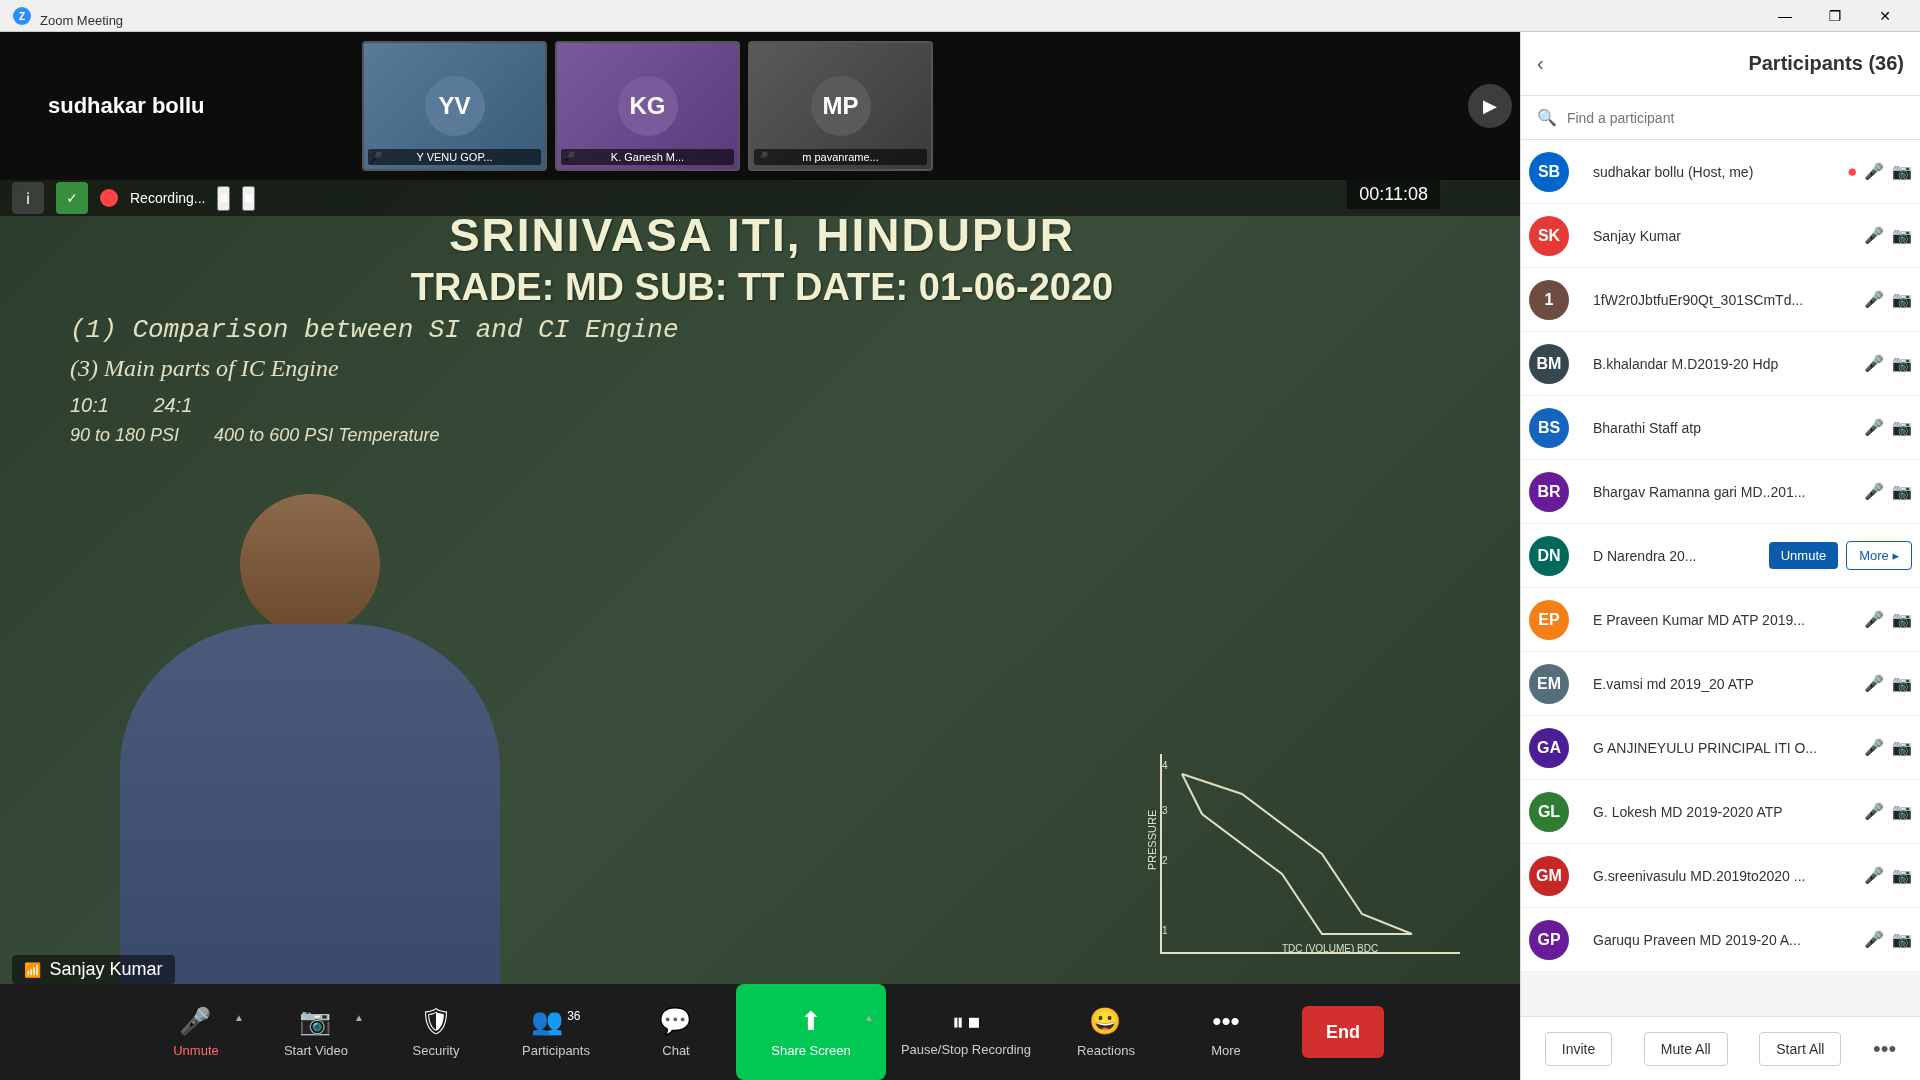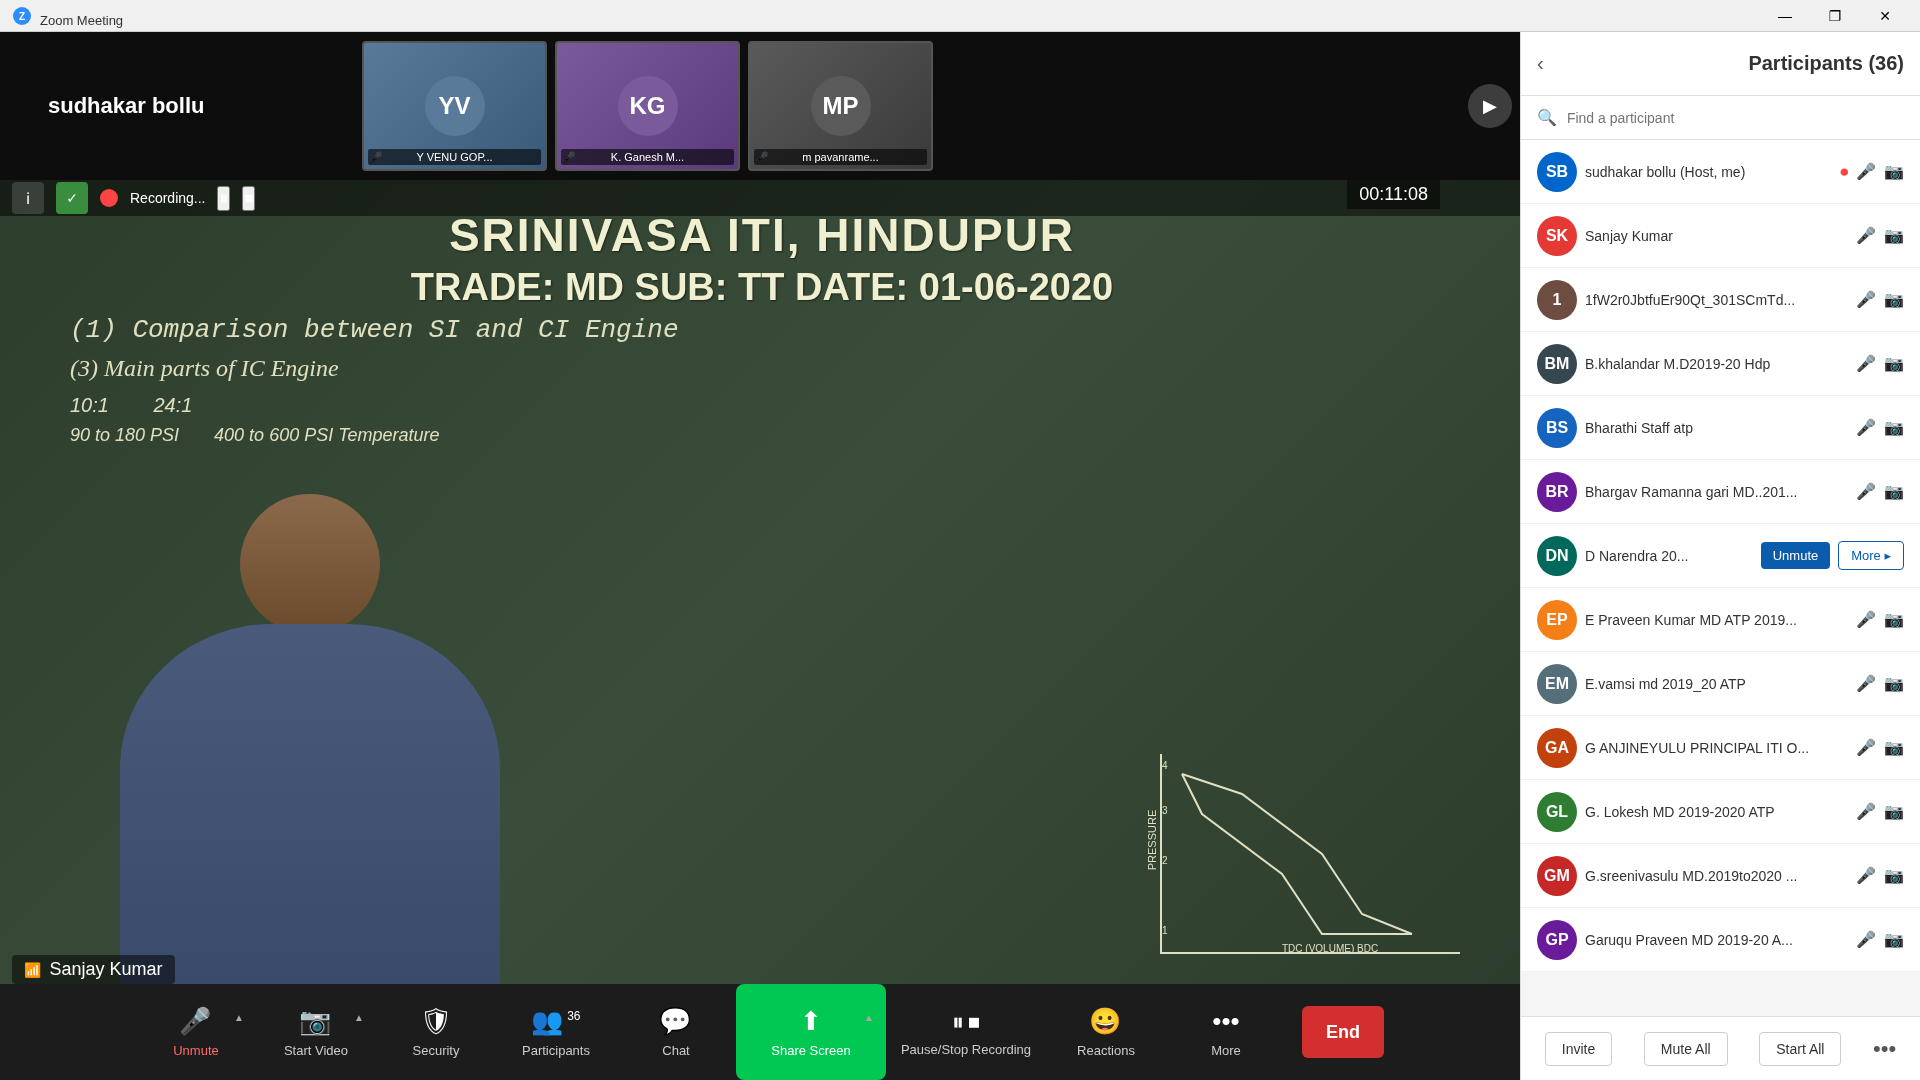--- a/index.html
+++ b/index.html
@@ -147,21 +147,21 @@
       display: flex; align-items: center; padding: 0 16px; gap: 10px;
     }
     .search-box input {
       flex: 1; border: none; outline: none; font-size: 14px; color: #555;
     }
     .search-icon { color: #aaa; font-size: 16px; }
 
     
     .participants-list { flex: 1; overflow-y: auto; background: #f5f5f5; }
     .participant-item {
-      height: 64px; background: white; display: flex; align-items: center; padding: 0 16px; gap: 8px;
+      height: 64px; background: white; display: flex; align-items: center; padding: 0 8px; gap: 24px;
       border-bottom: 1px solid #f0f0f0; cursor: pointer;
     }
     .avatar {
       width: 40px; height: 40px; border-radius: 50%; display: flex; align-items: center; justify-content: center;
       font-size: 16px; font-weight: 700; color: white; flex-shrink: 0;
     }
     .participant-name { flex: 1; font-size: 14px; color: #333; }
     .participant-controls { display: flex; gap: 8px; align-items: center; }
     .p-icon { font-size: 16px; color: #aaa; cursor: pointer; }
     .p-icon.muted { color: #ff4444; }
@@ -426,21 +426,21 @@
       <div class="participant-item">
         <div class="avatar" style="background:#546e7a;">EM</div>
         <span class="participant-name">E.vamsi md 2019_20 ATP</span>
         <div class="participant-controls">
           <span class="p-icon muted">🎤</span>
           <span class="p-icon">📷</span>
         </div>
       </div>
 
       <div class="participant-item">
-        <div class="avatar" style="background:#c2410c;">GA</div>
+        <div class="avatar" style="background:#4c1d95;">GA</div>
         <span class="participant-name">G ANJINEYULU PRINCIPAL ITI O...</span>
         <div class="participant-controls">
           <span class="p-icon muted">🎤</span>
           <span class="p-icon">📷</span>
         </div>
       </div>
 
       <div class="participant-item">
         <div class="avatar" style="background:#2e7d32;">GL</div>
         <span class="participant-name">G. Lokesh MD 2019-2020 ATP</span>

